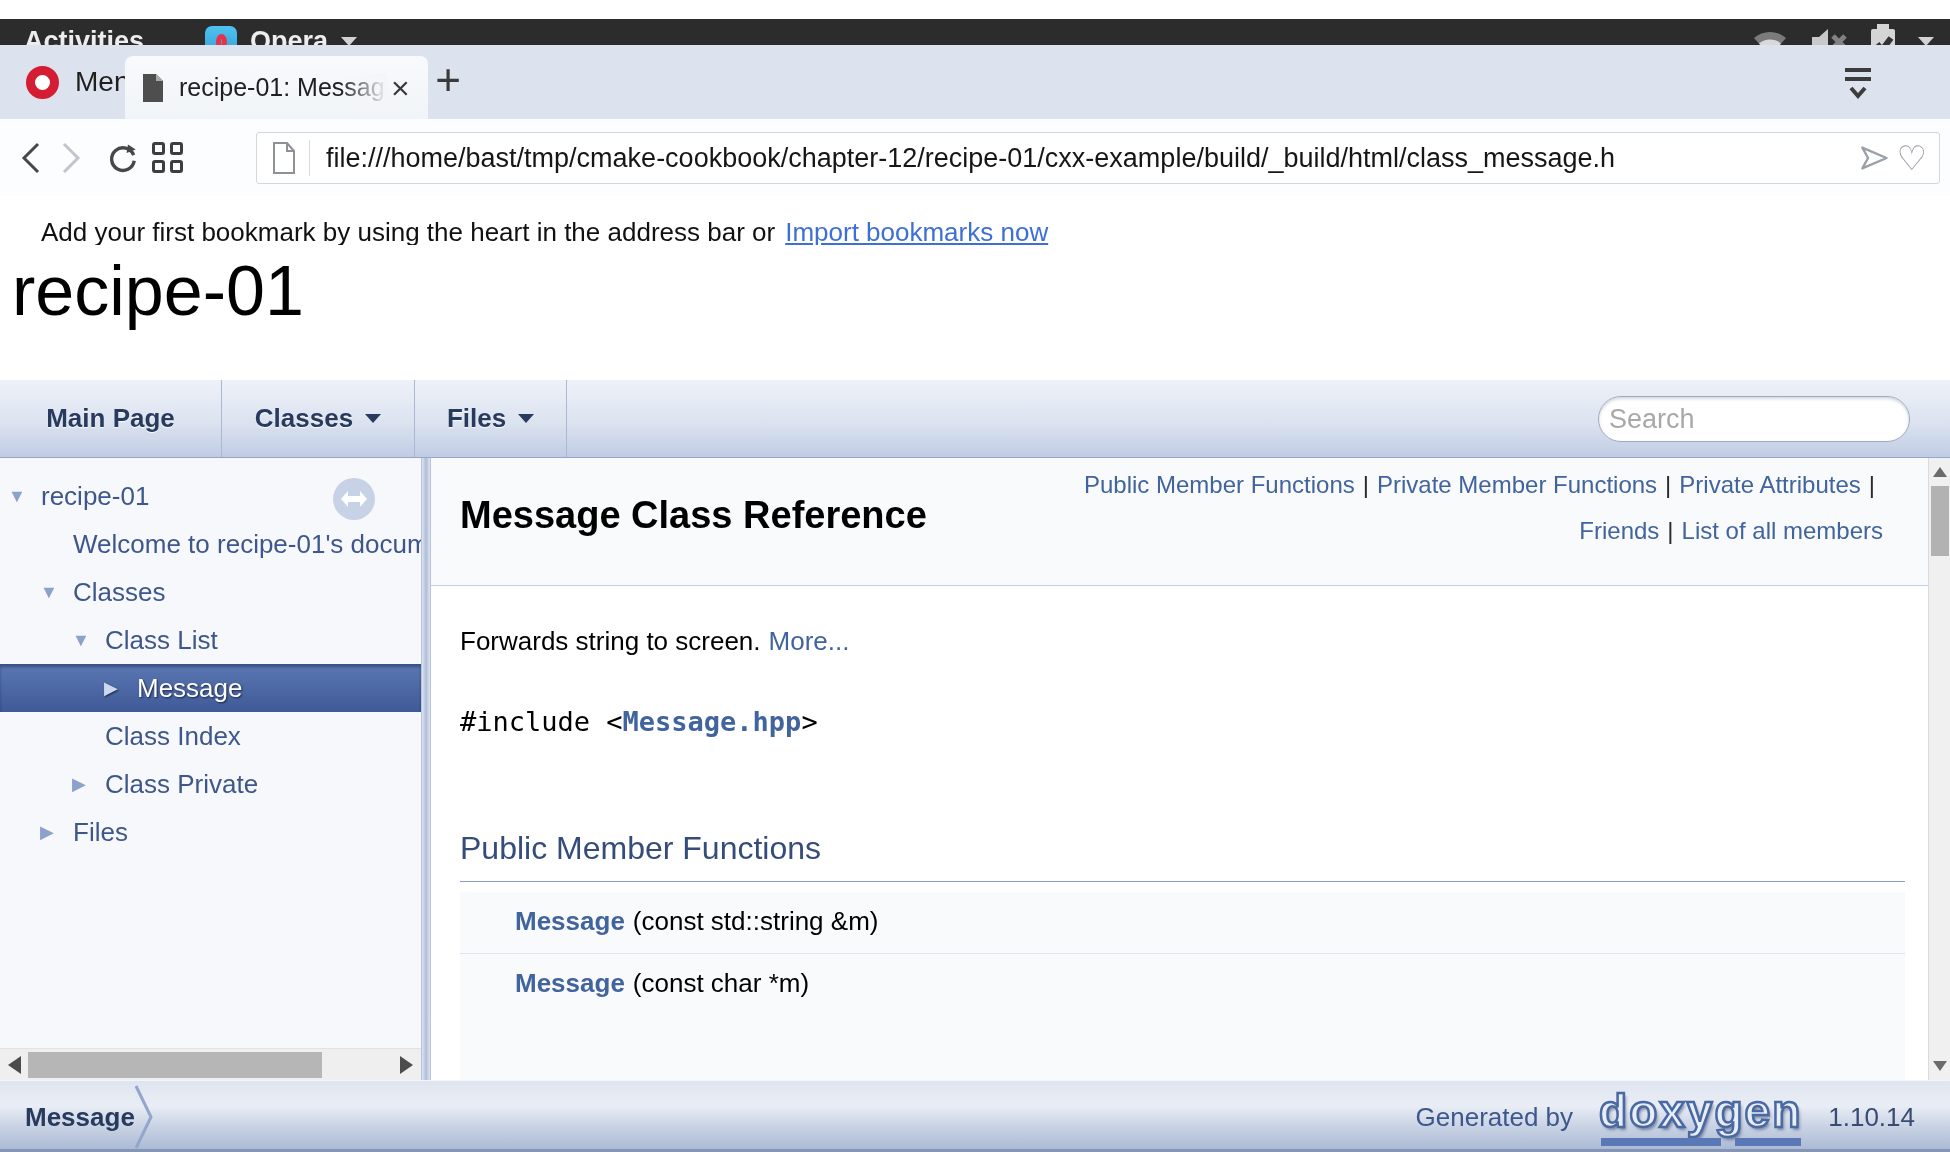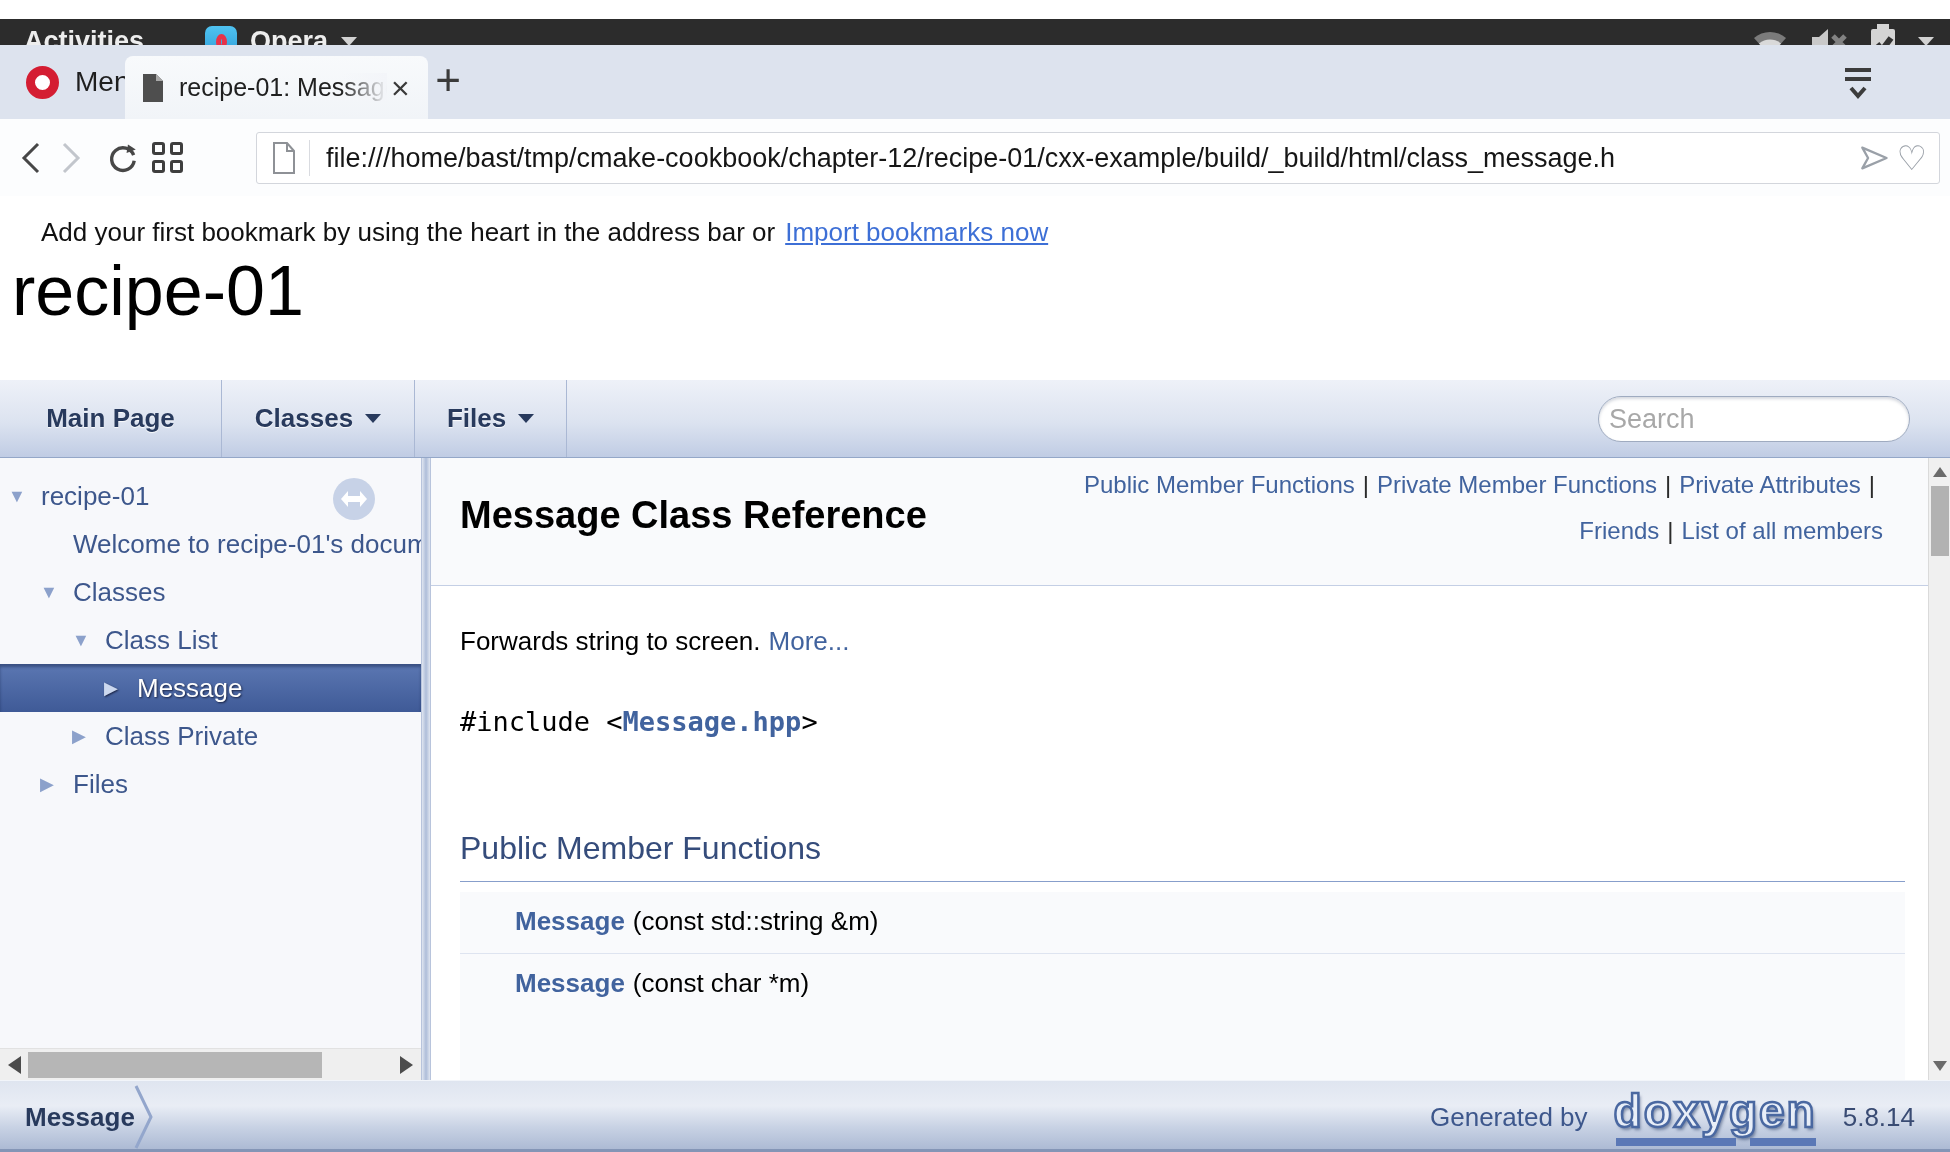--- a/index.html
+++ b/index.html
@@ -253,20 +253,24 @@
         </div>
         <div class="tree-row lvl2">
           <span class="tree-arrow">▼</span>
           <span>Class List</span>
         </div>
         <div class="tree-row lvl3 selected">
           <span class="tree-arrow">▶</span>
           <span>Message</span>
         </div>
         <div class="tree-row lvl2">
+          <span class="tree-arrow"></span>
+          <span>Class Index</span>
+        </div>
+        <div class="tree-row lvl2">
           <span class="tree-arrow">▶</span>
           <span>Class Private</span>
         </div>
         <div class="tree-row lvl1">
           <span class="tree-arrow">▶</span>
           <span>Files</span>
         </div>
       </div>
       <div id="sync-btn">
         <svg width="26" height="16" viewBox="0 0 26 16">
@@ -325,17 +329,17 @@
   </div>
 
   <div id="footer">
     <div id="crumb">Message</div>
     <svg id="crumb-chevron" width="22" height="66" viewBox="0 0 22 66">
         <path d="M3 2 L18 33 L3 64" stroke="#93a6cc" stroke-width="3" fill="none"></path>
       </svg>
     <div id="footer-right">
       <span id="genby">Generated by</span>
       <span id="dox-logo">doxygen<span class="bar1"></span><span class="bar2"></span></span>
-      <span id="version">5.8.14</span>
+      <span id="version">1.10.14</span>
     </div>
   </div>
 
 </div>
 
 </body></html>

